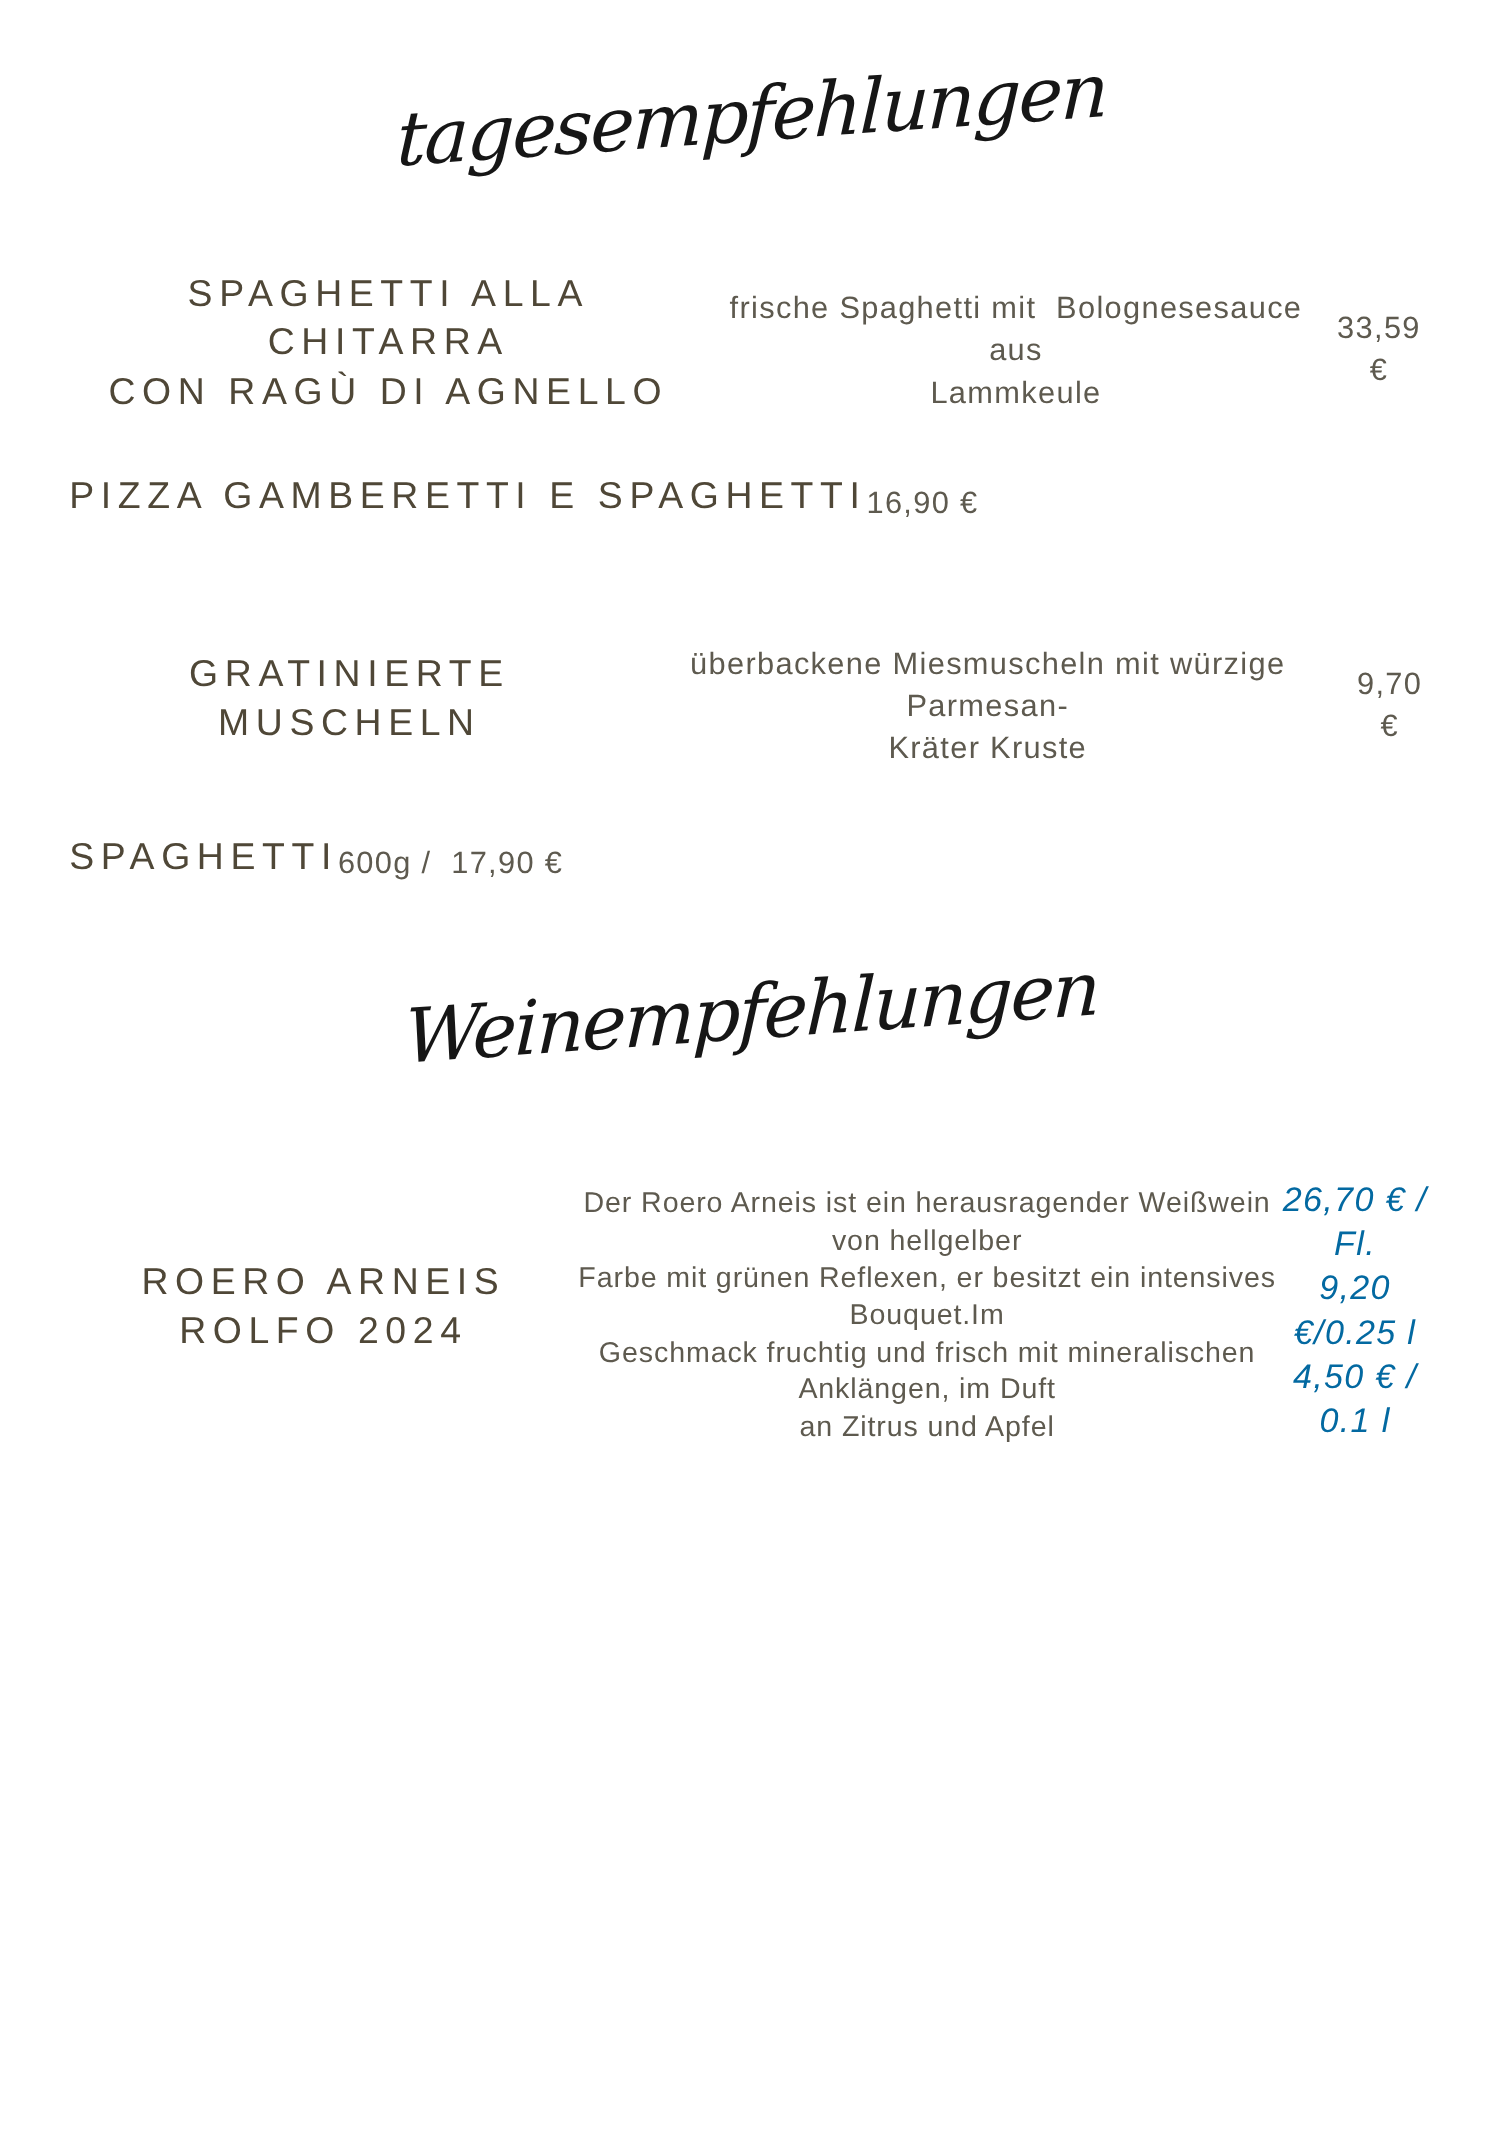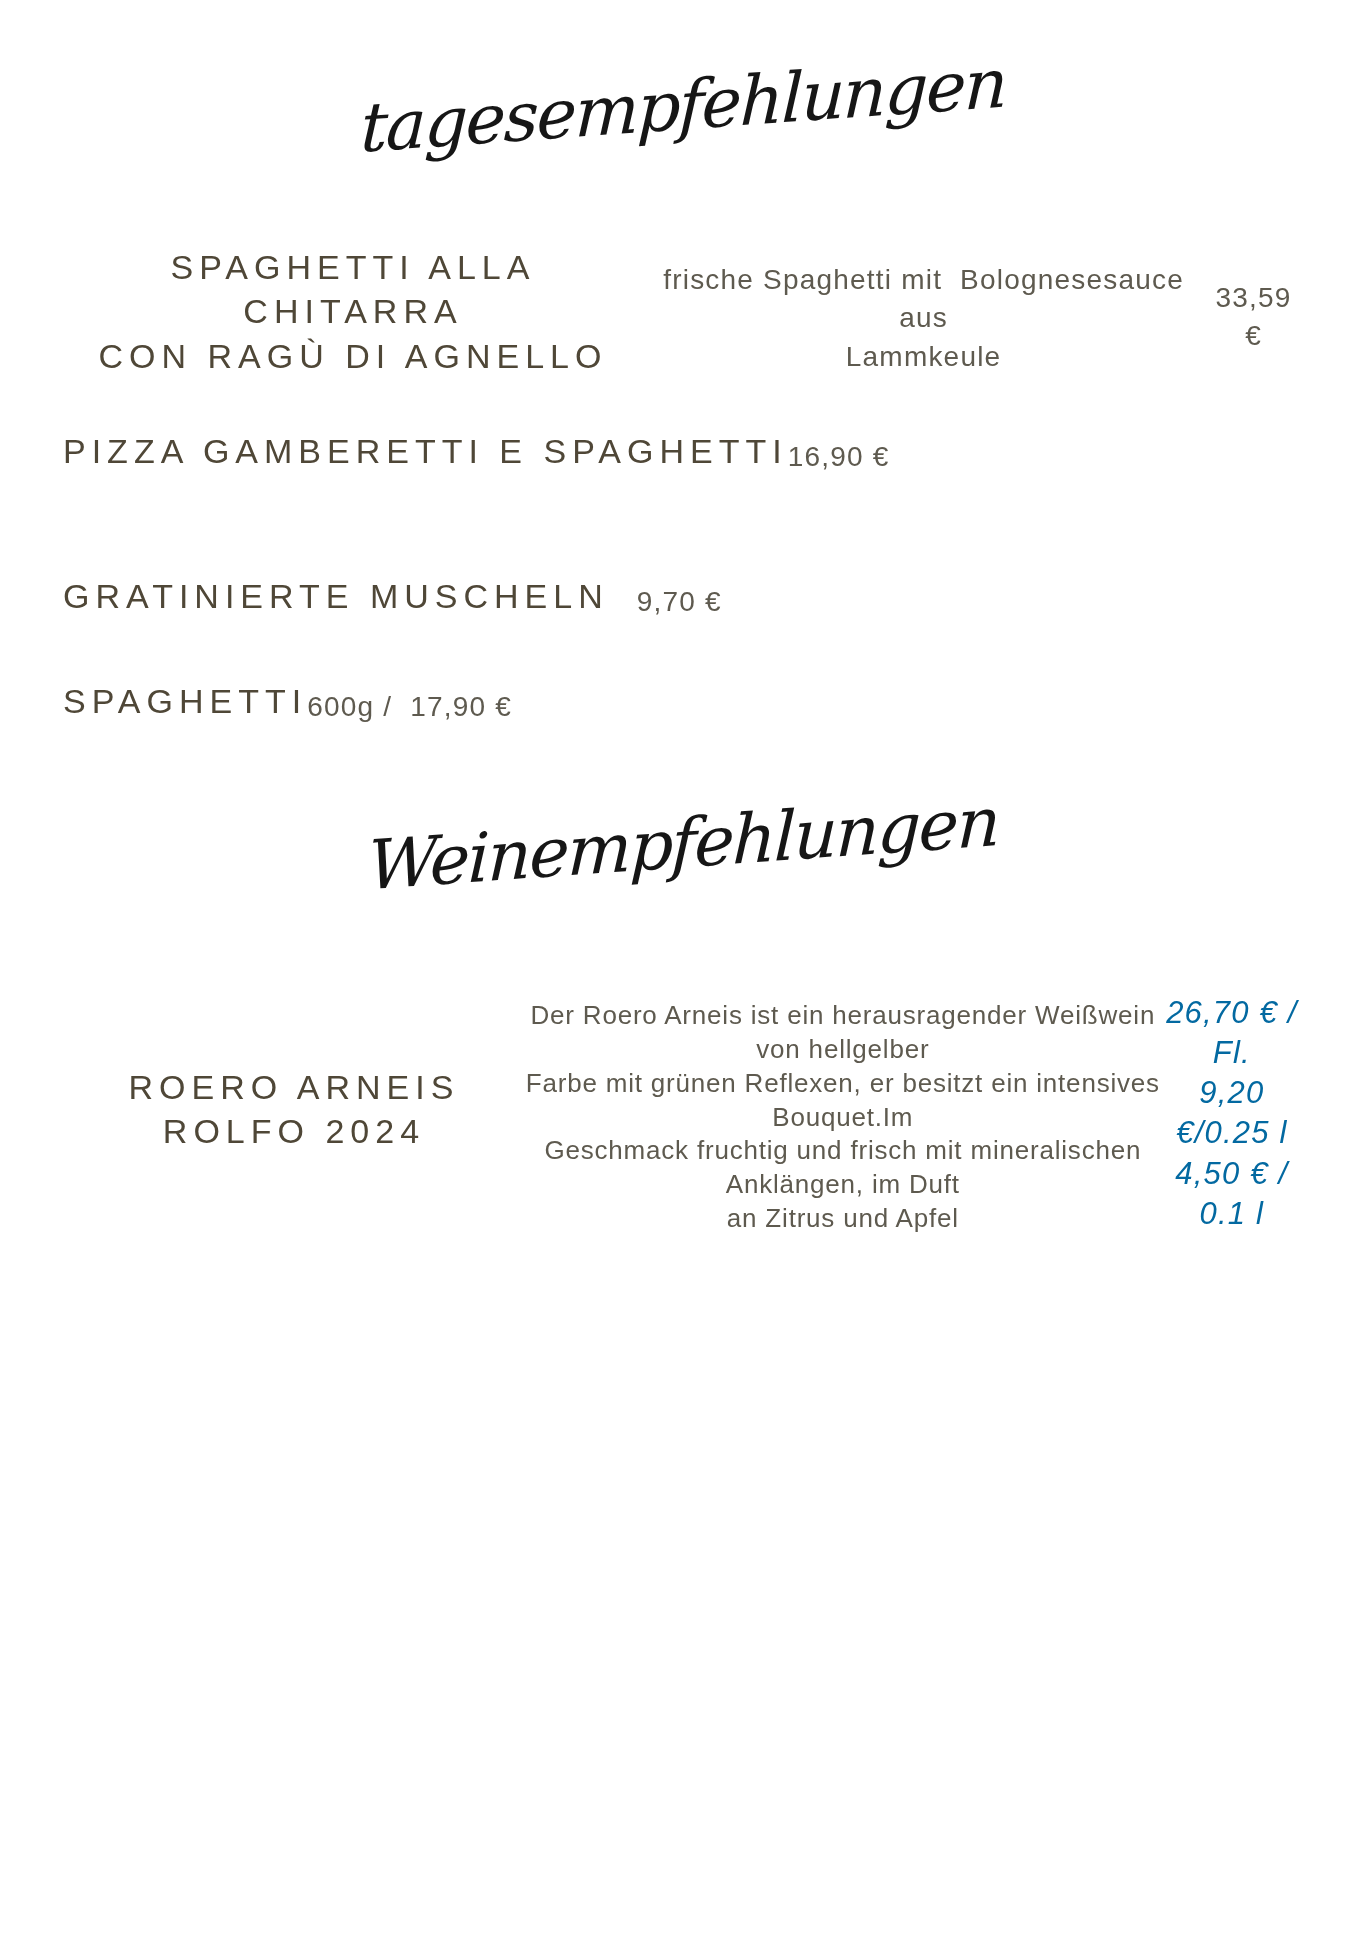--- a/index.html
+++ b/index.html
@@ -64,21 +64,21 @@
     font-size: 28px;
     letter-spacing: 1.2px;
     line-height: 1.36;
     color: #5e5a4f;
     white-space: pre-wrap;
     margin-top: 12px;
   }
 
   .item-1 { margin-top: 92px; }
   .item-2 { margin-top: 48px; }
-  .item-3 { margin-top: 95px; gap: 28px; }
+  .item-3 { margin-top: 95px; }
   .item-4 { margin-top: 55px; }
 
   .wine-item { margin-top: 92px; }
   .wine-item .item-desc {
     font-size: 26px;
     letter-spacing: 0.8px;
     line-height: 1.30;
     margin-top: 16px;
   }
   .wine-prices {
@@ -111,20 +111,22 @@
     <div class="item-price">33,59 €</div>
   </div>
 
   <div class="menu-item item-2">
     <h2 class="item-title">PIZZA GAMBERETTI E SPAGHETTI</h2>
     <div class="item-price">16,90 €</div>
   </div>
 
   <div class="menu-item item-3">
     <h2 class="item-title">GRATINIERTE MUSCHELN</h2>
+    <div class="item-desc">überbackene Miesmuscheln mit würzige Parmesan-
+Kräter Kruste</div>
     <div class="item-price">9,70 €</div>
   </div>
 
   <div class="menu-item item-4">
     <h2 class="item-title">SPAGHETTI</h2>
     <div class="item-price">600g /  17,90 €</div>
   </div>
 
   <div class="script-heading wine">Weinempfehlungen</div>
 

